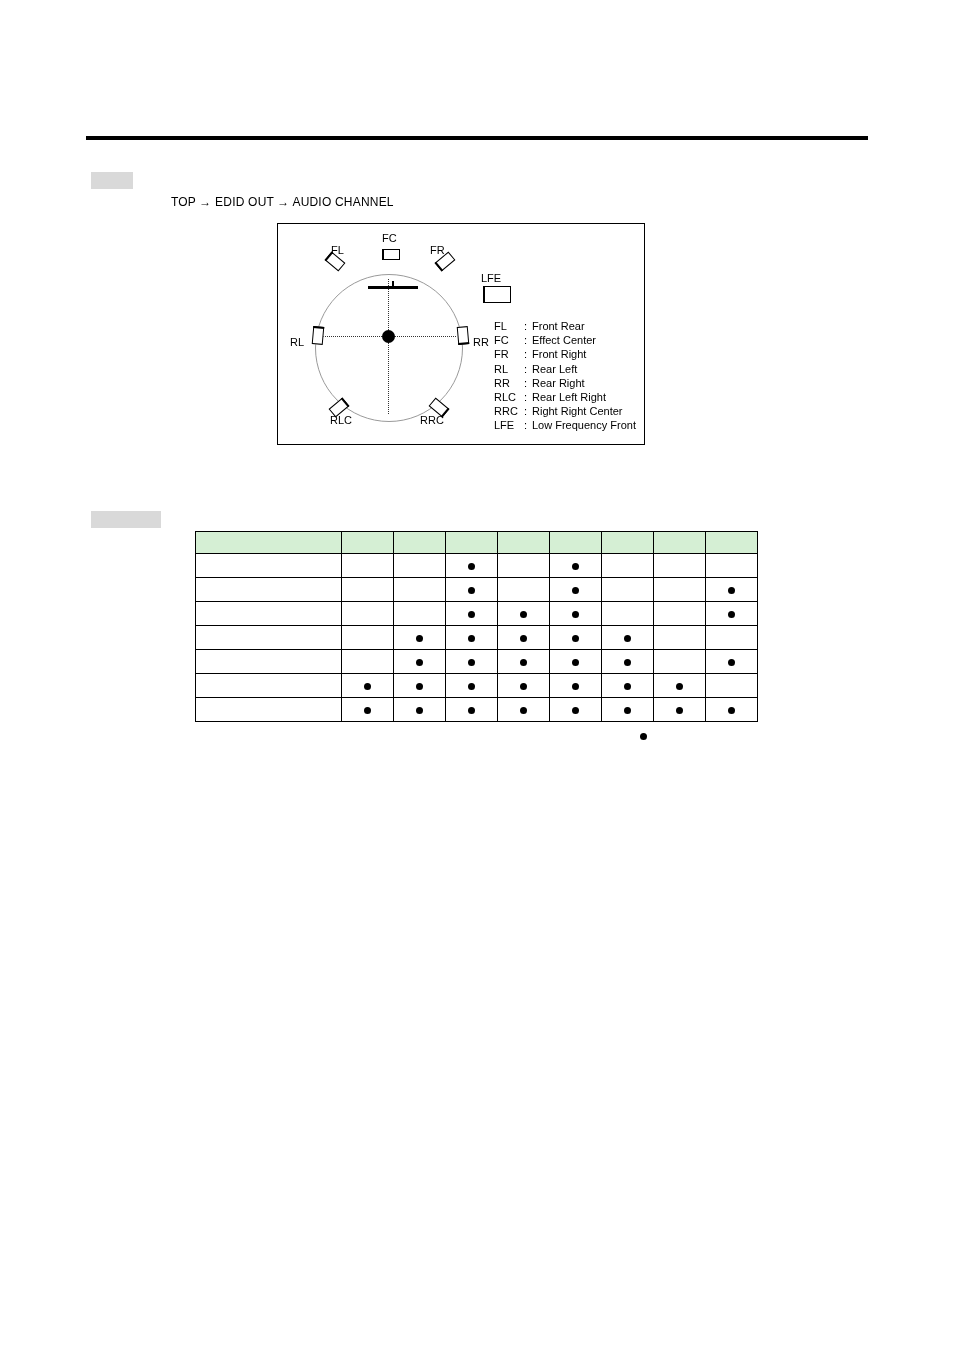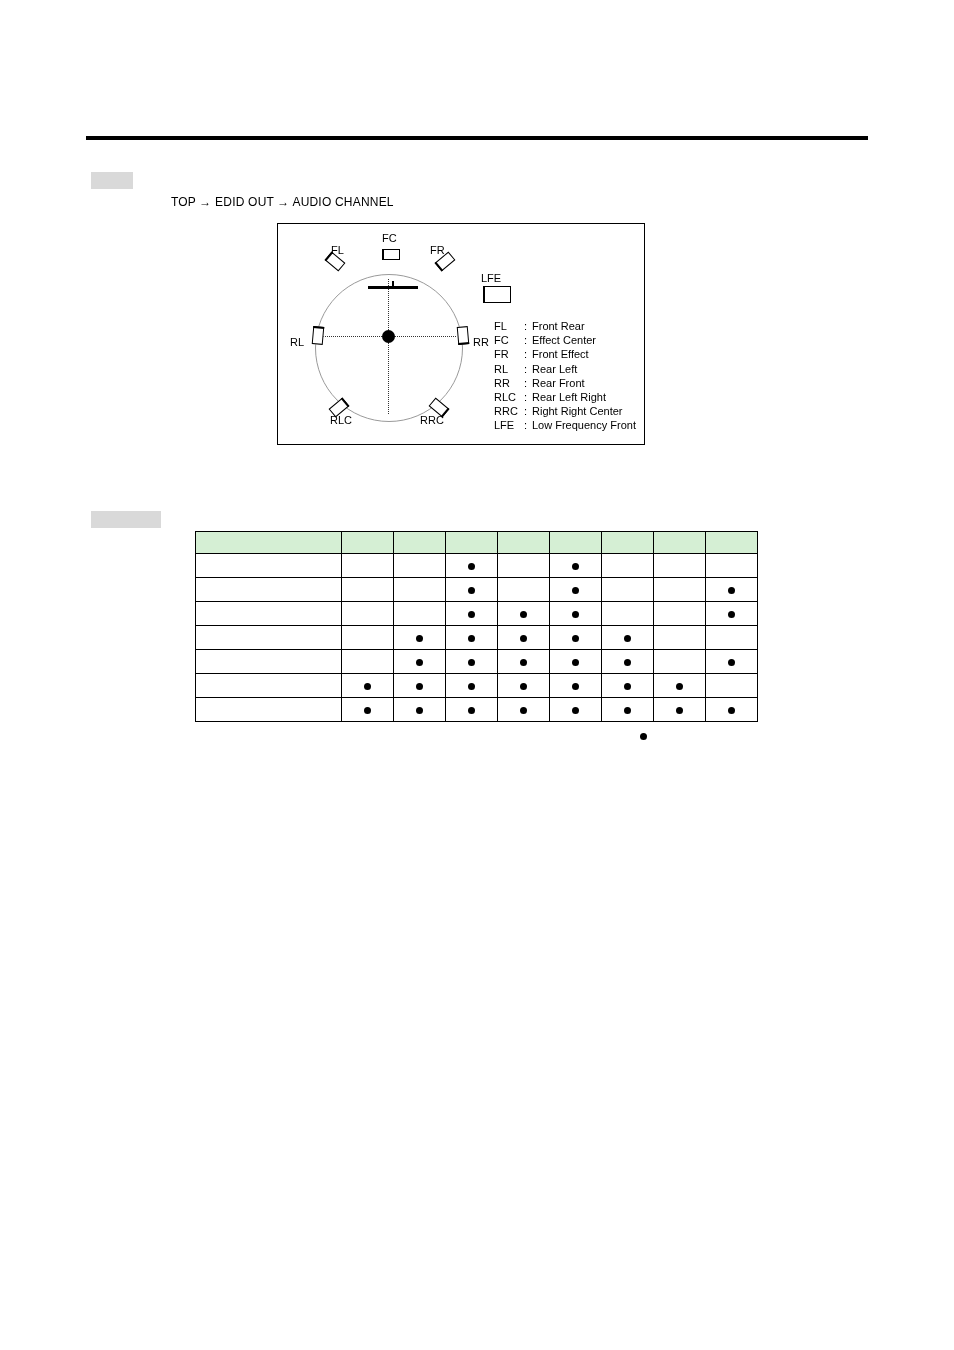--- a/index.html
+++ b/index.html
@@ -242,31 +242,31 @@
         <span>Front Rear</span>
       </div>
       <div class="legend-row">
         <span class="legend-abbr">FC</span>
         <span class="legend-sep">:</span>
         <span>Effect Center</span>
       </div>
       <div class="legend-row">
         <span class="legend-abbr">FR</span>
         <span class="legend-sep">:</span>
-        <span>Front Effect</span>
+        <span>Front Right</span>
       </div>
       <div class="legend-row">
         <span class="legend-abbr">RL</span>
         <span class="legend-sep">:</span>
         <span>Rear Left</span>
       </div>
       <div class="legend-row">
         <span class="legend-abbr">RR</span>
         <span class="legend-sep">:</span>
-        <span>Rear Front</span>
+        <span>Rear Right</span>
       </div>
       <div class="legend-row">
         <span class="legend-abbr">RLC</span>
         <span class="legend-sep">:</span>
         <span>Rear Left Right</span>
       </div>
       <div class="legend-row">
         <span class="legend-abbr">RRC</span>
         <span class="legend-sep">:</span>
         <span>Right Right Center</span>

